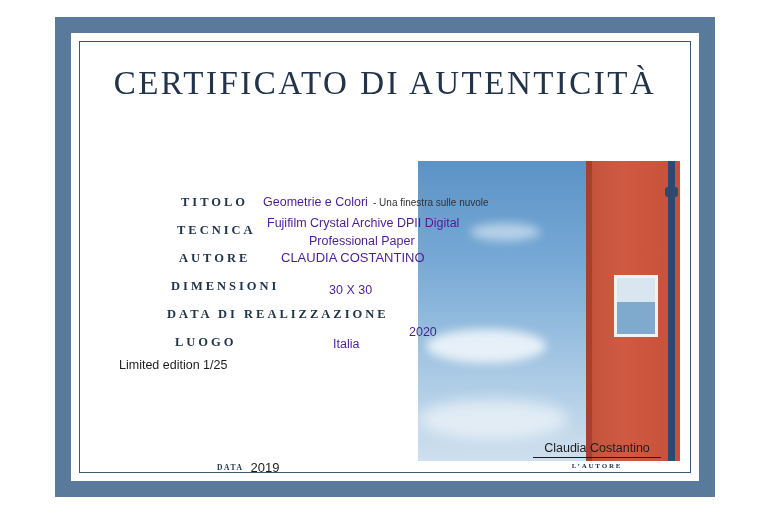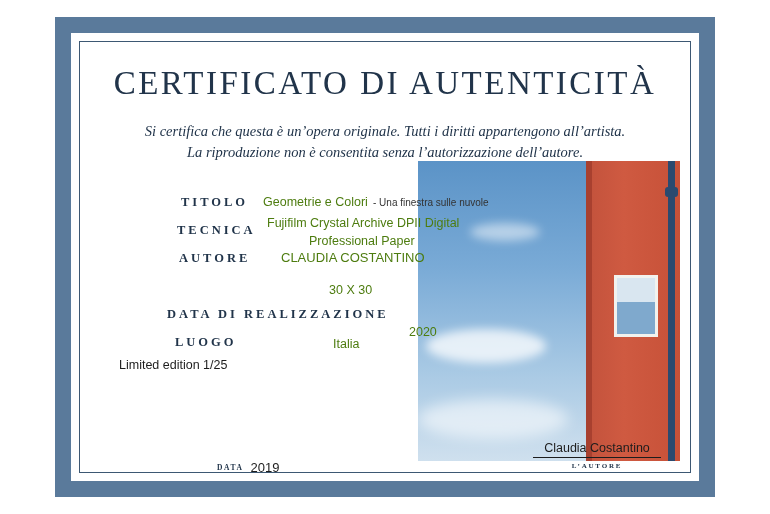--- a/index.html
+++ b/index.html
@@ -185,21 +185,21 @@
     font-size: 12.5px;
     font-weight: bold;
     letter-spacing: 3px;
     color: #21344a;
     white-space: nowrap;
   }
   .field-value {
     position: absolute;
     font-family: "Liberation Sans", sans-serif;
     font-size: 12.5px;
-    color: #4d7c0f;
+    color: #4c1d95;
     white-space: nowrap;
   }
   .field-value.small {
     font-size: 10px;
     color: #333;
   }
 
   .row-titolo .field-label { left: 60px; top: 2px; }
   .row-titolo .field-value { left: 142px; top: 2px; }
   .row-titolo .field-value.small { left: 252px; top: 4px; }
@@ -286,24 +286,20 @@
 <div class="page">
 
   <div class="frame-outer">
     <div class="frame-inner-white">
       <div class="frame-hairline"></div>
 
       <div class="content">
 
         <div class="cert-title">CERTIFICATO DI AUTENTICITÀ</div>
 
-        <div class="cert-statement">
-          <span class="line1">Si certifica che questa è un’opera originale. Tutti i diritti appartengono all’artista.</span>
-          <span class="line2">La riproduzione non è consentita senza l’autorizzazione dell’autore.</span>
-        </div>
 
         <div class="photo">
           <div class="sky"></div>
           <div class="cloud1"></div>
           <div class="cloud2"></div>
           <div class="cloud3"></div>
           <div class="wall"></div>
           <div class="wall-edge"></div>
           <div class="window">
             <div class="window-inner"></div>
@@ -325,20 +321,21 @@
             <span class="field-value">Fujifilm Crystal Archive DPII Digital</span>
             <span class="field-value field-value2">Professional Paper</span>
           </div>
 
           <div class="field-row row-autore">
             <span class="field-label">AUTORE</span>
             <span class="field-value">CLAUDIA COSTANTINO</span>
           </div>
 
           <div class="field-row row-dimensioni">
+            <span class="field-label">DIMENSIONI</span>
             <span class="field-value">30 X 30</span>
           </div>
 
           <div class="field-row row-data">
             <span class="field-label">DATA DI REALIZZAZIONE</span>
             <span class="field-value">2020</span>
           </div>
 
           <div class="field-row row-luogo">
             <span class="field-label">LUOGO</span>

